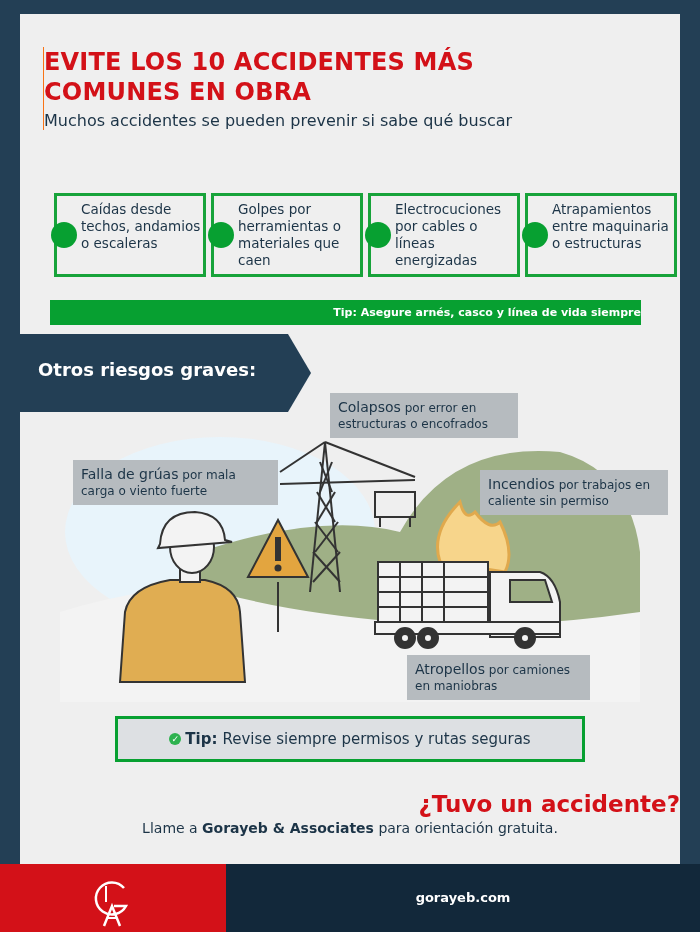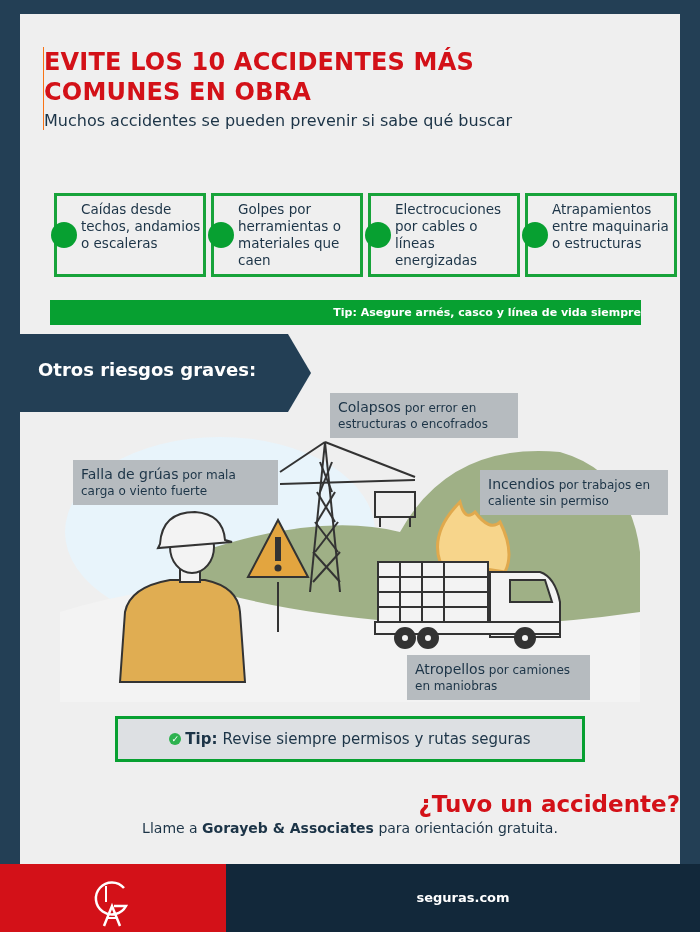--- a/index.html
+++ b/index.html
@@ -175,14 +175,14 @@
 </div>
 
 <div class="footer-left"></div>
 <svg class="logo" width="44" height="50" viewBox="0 0 44 50">
   <path d="M34,10 A16,16 0 1 0 36,28 L24,28" fill="none" stroke="#fff" stroke-width="2.5"></path>
   <path d="M14,48 L22,28 L30,48" fill="none" stroke="#fff" stroke-width="2.5"></path>
   <line x1="17" y1="40" x2="27" y2="40" stroke="#fff" stroke-width="2"></line>
   <line x1="16" y1="8" x2="16" y2="24" stroke="#fff" stroke-width="2"></line>
 </svg>
 <div class="footer-right">
-  <div class="footer-url">seguras.com</div>
+  <div class="footer-url">gorayeb.com</div>
 </div>
 
 </body></html>

